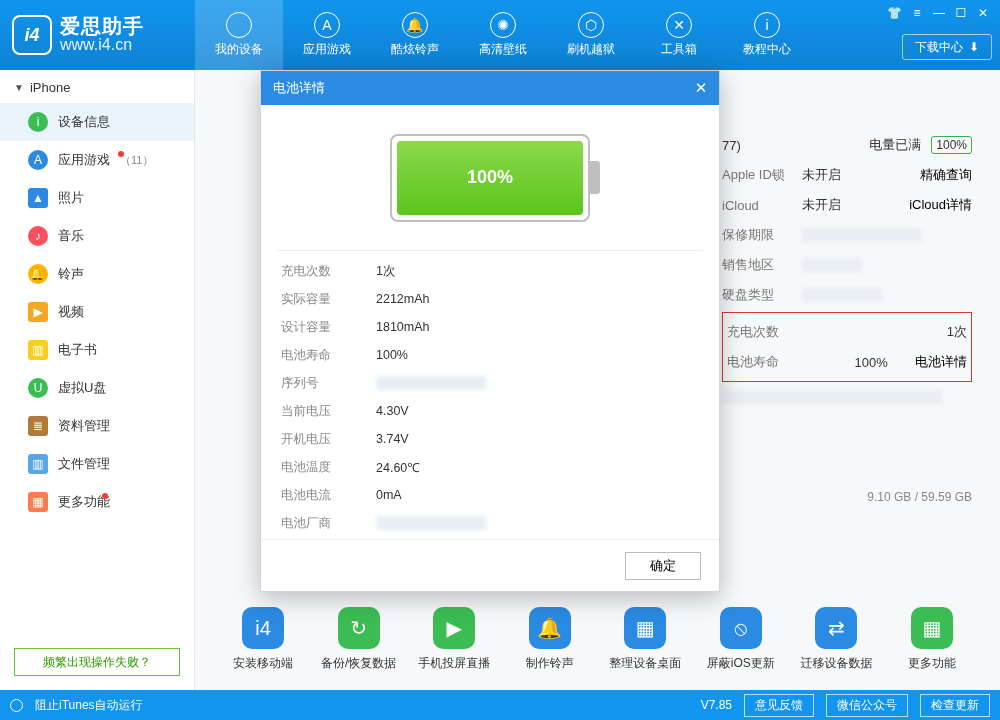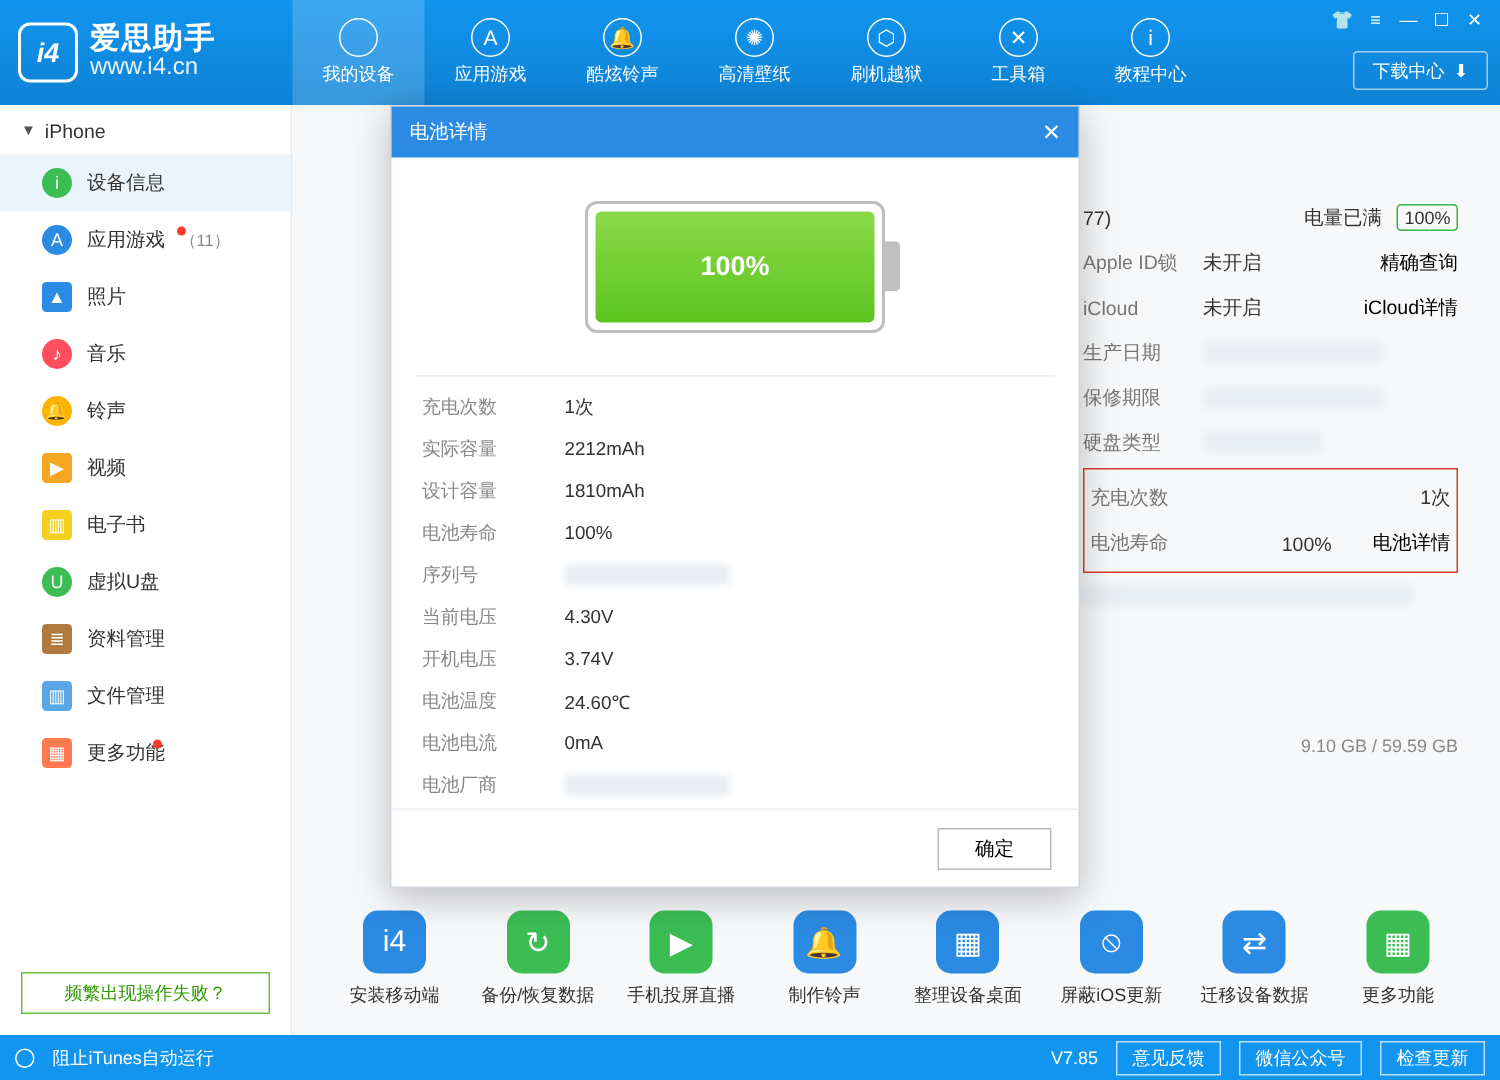--- a/index.html
+++ b/index.html
@@ -198,26 +198,26 @@
         <span style="flex:1"></span>
         <span class="lnk">精确查询</span>
       </div>
     <div class="row">
         <span class="k">iCloud</span>
         <span class="v">未开启</span>
         <span style="flex:1"></span>
         <span class="lnk">iCloud详情</span>
       </div>
     <div class="row">
-        <span class="k">生产日期</span>
-        <span class="blur" style="width:120px"></span>
-      </div>
-    <div class="row">
         <span class="k">保修期限</span>
         <span class="blur" style="width:120px"></span>
+      </div>
+    <div class="row">
+        <span class="k">销售地区</span>
+        <span class="blur" style="width:60px"></span>
       </div>
     <div class="row">
         <span class="k">硬盘类型</span>
         <span class="blur" style="width:80px"></span>
       </div>
     <div class="boxed">
       <div class="row">
           <span class="k">充电次数</span>
           <span style="flex:1"></span>
           <span class="v">1次</span>

